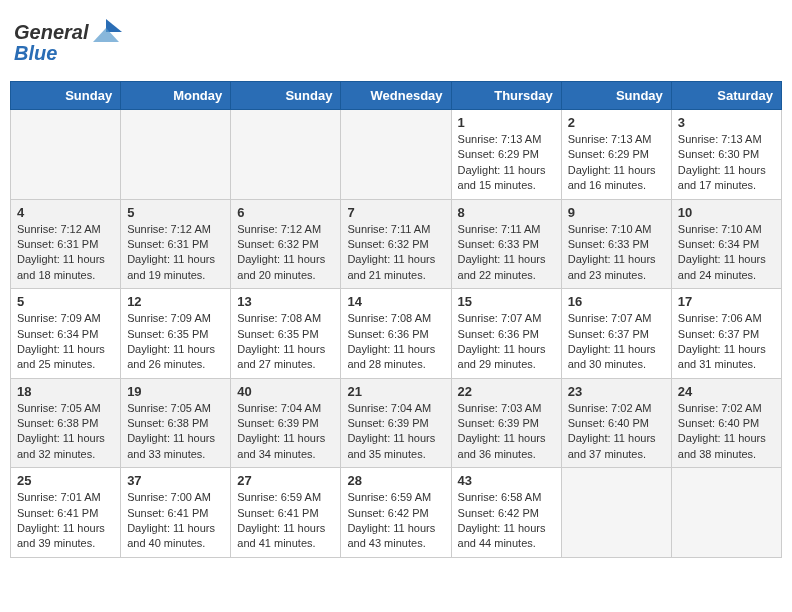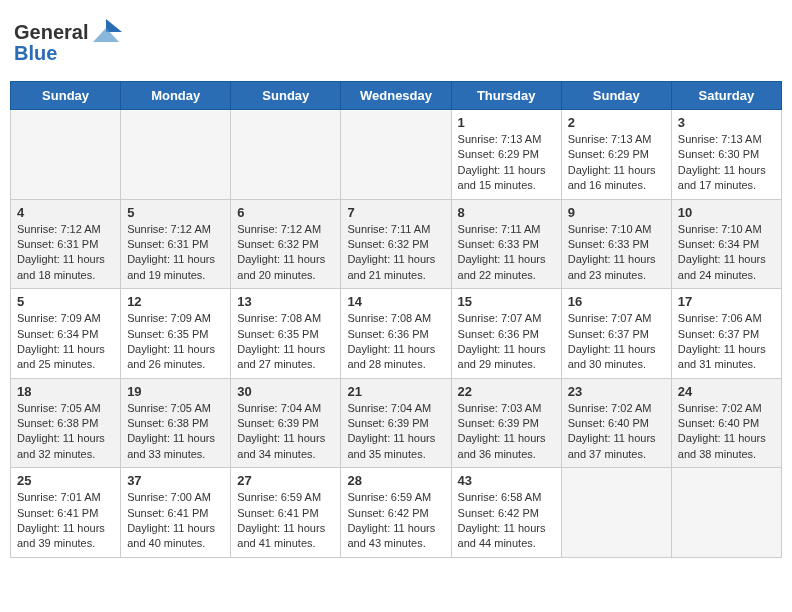--- a/index.html
+++ b/index.html
@@ -9,20 +9,21 @@
       width: 792px;
       min-height: 612px;
       padding: 10px;
     }
     .header-area {
       display: flex;
       justify-content: space-between;
       align-items: flex-start;
       margin-bottom: 8px;
       padding: 8px 4px;
+      font-style: italic;
     }
     .logo-area {
       display: flex;
       flex-direction: column;
       align-items: flex-start;
     }
     .title-area {
       text-align: right;
     }
     .month-title {
@@ -35,21 +36,21 @@
       color: #555;
     }
     .calendar {
       width: 100%;
       border-collapse: collapse;
       border: 1px solid #ccc;
     }
     .calendar th {
       background-color: #2a6db5;
       color: #fff;
-      text-align: center;
+      text-align: right;
       padding: 6px 8px;
       font-size: 13px;
       font-weight: bold;
       border: 1px solid #1a5a9a;
     }
     .calendar td {
       vertical-align: top;
       padding: 5px 6px;
       border: 1px solid #ccc;
       width: calc(100% / 7);
@@ -196,21 +197,21 @@
       <tr>
         <td>
           <div class="day-number">18</div>
           <div class="day-info">Sunrise: 7:05 AM<br>Sunset: 6:38 PM<br>Daylight: 11 hours and 32 minutes.</div>
         </td>
         <td>
           <div class="day-number">19</div>
           <div class="day-info">Sunrise: 7:05 AM<br>Sunset: 6:38 PM<br>Daylight: 11 hours and 33 minutes.</div>
         </td>
         <td>
-          <div class="day-number">30</div>
+          <div class="day-number">40</div>
           <div class="day-info">Sunrise: 7:04 AM<br>Sunset: 6:39 PM<br>Daylight: 11 hours and 34 minutes.</div>
         </td>
         <td>
           <div class="day-number">21</div>
           <div class="day-info">Sunrise: 7:04 AM<br>Sunset: 6:39 PM<br>Daylight: 11 hours and 35 minutes.</div>
         </td>
         <td>
           <div class="day-number">22</div>
           <div class="day-info">Sunrise: 7:03 AM<br>Sunset: 6:39 PM<br>Daylight: 11 hours and 36 minutes.</div>
         </td>

